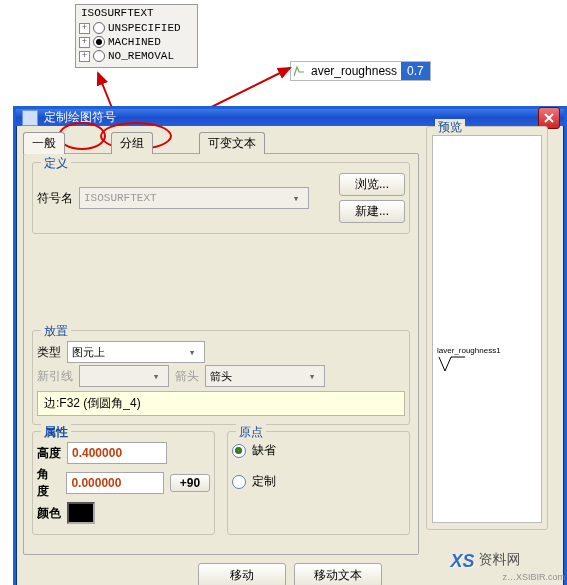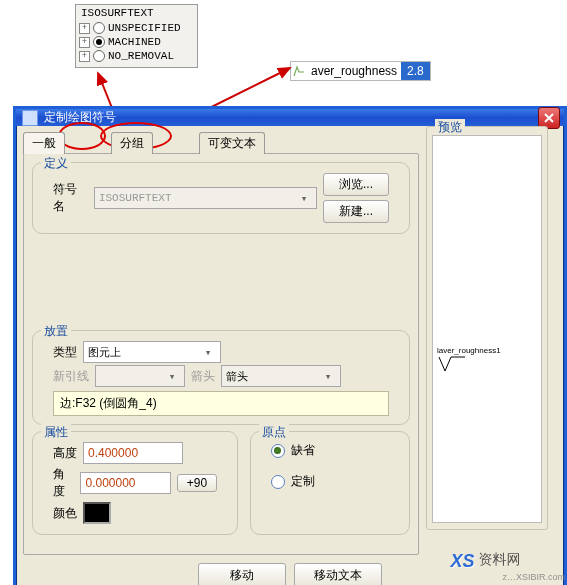--- a/index.html
+++ b/index.html
@@ -168,22 +168,22 @@
   width: 396px;
   height: 402px;
   border-radius: 2px;
   position: relative;
   padding: 8px 8px 6px 8px;
   box-sizing: border-box;
 }
 
 .fieldset {
   border: 1px solid #c8c4b7;
-  border-radius: 10px;
-  padding: 8px 20px;
+  border-radius: 3px;
+  padding: 8px 4px;
   position: relative;
   margin-bottom: 6px;
   background: #ece9d8;
 }
 .fieldset .legend {
   position: absolute;
   top: -8px;
   left: 8px;
   background: #ece9d8;
   padding: 0 3px;
@@ -229,21 +229,21 @@
 .loc-box .combo2 { width: 80px; }
 .loc-box .grey { color:#9c9c9c; }
 
 .yellowrow {
   border: 1px solid #bcb89a;
   background: #ffffe1;
   padding: 3px 6px;
   margin-top: 4px;
 }
 
-.attr-box { width: 184px; display:inline-block; vertical-align:top; }
+.attr-box { width: 184px; display:inline-block; vertical-align:top;font-weight:bold; }
 .origin-box { width: 178px; display:inline-block; vertical-align:top; margin-left: 6px; }
 .attr-box .txt { width: 90px; color:#c2410c; font-family:Arial; font-size:12px;}
 .color-sw {
   width: 24px; height: 18px;
   border: 2px inset #aaa;
   background: #000;
 }
 .bottom-group { display:flex; gap:6px; margin-top:4px;}
 .bottom-group .fieldset { flex:1; margin-bottom:0;}
 
@@ -352,21 +352,21 @@
   </div>
 </div>
 
 <div class="rough-chip">
   <span class="icon">
     <svg width="14" height="14" viewBox="0 0 14 14">
         <path d="M2 12 L5 3 L7 8 L12 8" stroke="#7a5" stroke-width="1.2" fill="none"></path>
       </svg>
   </span>
   <span class="lbl">aver_roughness</span>
-  <span class="val">2.8</span>
+  <span class="val">0.7</span>
 </div>
 
 <svg class="arrow-svg" style="left:80px;top:68px" width="50" height="70">
   <defs>
       <marker id="ah1" markerWidth="8" markerHeight="8" refX="6" refY="3" orient="auto">
         <path d="M0,0 L7,3 L0,6 Z" fill="#c00"></path>
       </marker>
     </defs>
   <line x1="42" y1="65" x2="18" y2="5" stroke="#c00" stroke-width="2" marker-end="url(#ah1)"></line>
 </svg>

